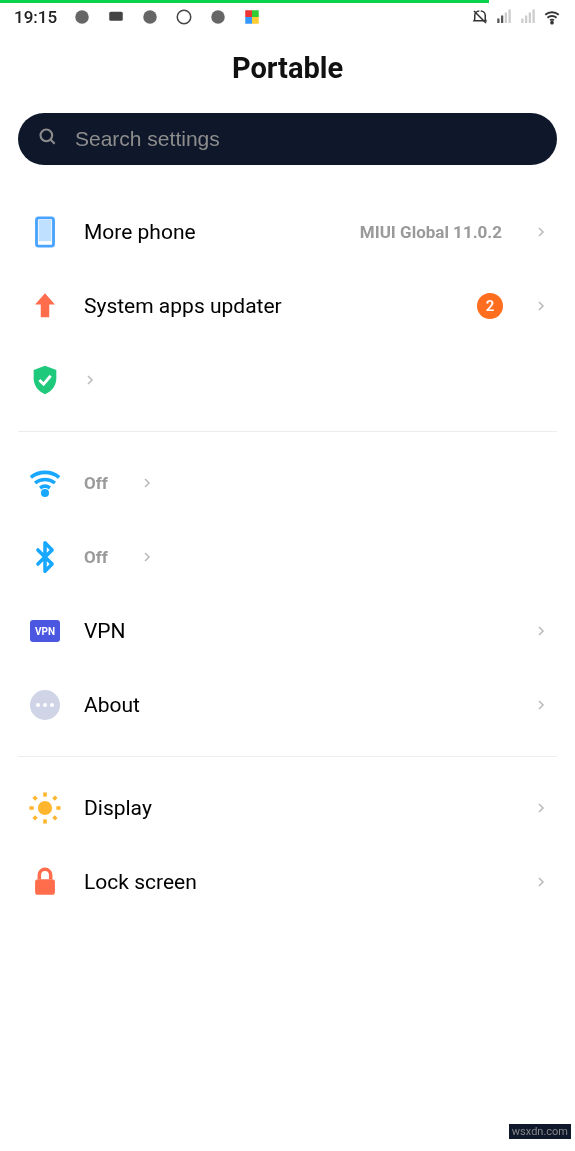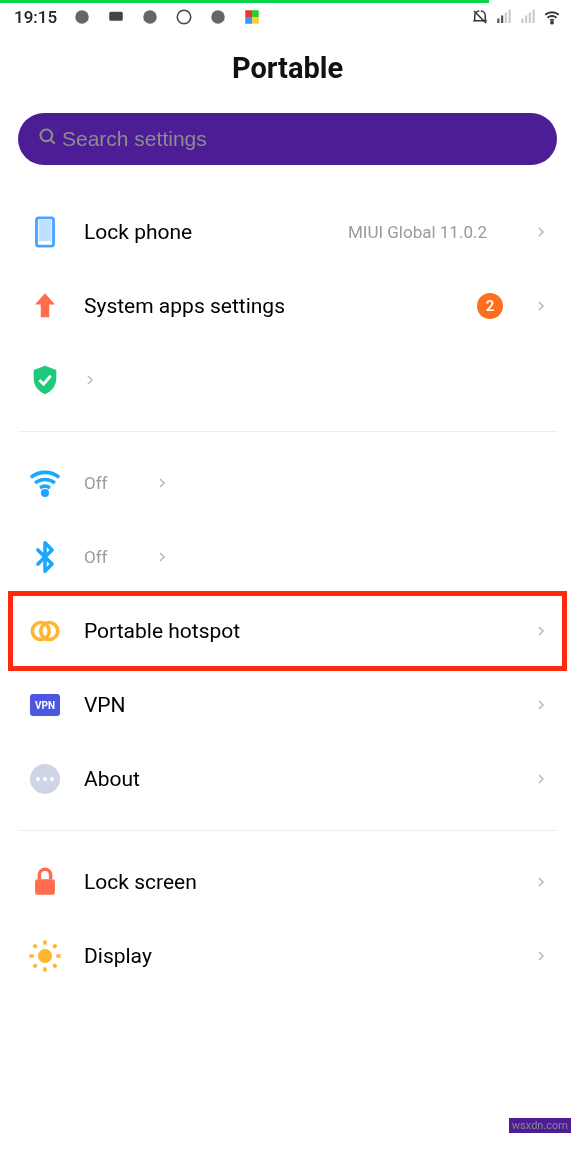--- a/index.html
+++ b/index.html
@@ -19,40 +19,40 @@
     }
     .statusbar-left { display: flex; align-items: center; gap: 16px; }
     .statusbar-right { display: flex; align-items: center; gap: 6px; }
     .sb-icon { width: 18px; height: 18px; display: inline-flex; align-items: center; justify-content: center; color:#444; }
     .sb-icon svg { width: 100%; height: 100%; }
     .title {
       text-align: center; font-size: 29px; font-weight: 700; color: #111;
       margin-top: 22px; margin-bottom: 28px;
     }
     .searchbar {
-      margin: 0 18px; background: #4c1d95; border-radius: 999px;
-      display: flex; align-items: center; padding: 14px 20px; gap: 4px;
+      margin: 0 18px; background: #0f172a; border-radius: 999px;
+      display: flex; align-items: center; padding: 14px 20px; gap: 17px;
     }
     .searchbar svg { width: 20px; height: 20px; color: #8d8d8d; }
     .search-input {
       border: none; background: transparent; font-size: 21px; color: #8d8d8d; outline: none; width: 100%;
     }
     .search-input::placeholder { color: #8d8d8d; }
     .group { padding: 0 18px; }
     .group-sep { height: 1px; background: #ededed; margin: 14px 18px; }
     .row {
       display: flex; align-items: center; padding: 20px 10px;
       gap: 22px; position: relative;
     }
     .row-icon {
       width: 34px; height: 34px; display: flex; align-items: center; justify-content: center; flex-shrink: 0;
     }
     .row-icon svg { width: 100%; height: 100%; }
     .row-label { font-size: 21px; color: #000; flex-grow: 1; }
-    .row-value { font-size: 17px; color: #9a9a9a; margin-right: 26px; }
+    .row-value { font-size: 17px; color: #9a9a9a; margin-right: 11px; font-weight: bold; }
     .chevron { width: 12px; height: 20px; color: #b9b9b9; flex-shrink: 0; }
     .chevron svg { width: 100%; height: 100%; }
     .badge {
       width: 26px; height: 26px; border-radius: 50%; background: #ff6d1f;
       color: #fff; font-size: 15px; font-weight: 600;
       display: flex; align-items: center; justify-content: center; margin-right: 10px;
     }
     .highlight-box {
       position: absolute; left: -10px; right: -10px; top: -3px; bottom: -3px;
       border: 5px solid #ff2a0d; pointer-events: none;
@@ -60,21 +60,21 @@
     .vpn-badge {
       width: 30px; height: 22px; background: #4b57e0; color: #fff; font-size: 10px;
       font-weight: 700; border-radius: 3px; display:flex; align-items:center; justify-content:center;
     }
     .more-dots {
       width: 30px; height: 30px; border-radius: 50%; background: #cfd4e6;
       display: flex; align-items: center; justify-content: center; gap: 3px;
     }
     .more-dots span { width: 4px; height: 4px; border-radius: 50%; background: #fff; }
     .watermark {
-      position: absolute; bottom: 18px; right: 4px; font-size: 11px; color: #888; background: #4c1d95; padding: 1px 3px;
+      position: absolute; bottom: 12px; right: 4px; font-size: 11px; color: #888; background: #0f172a; padding: 1px 3px;
     }
     .spacer-top { height: 30px; }
   </style>
 </head>
 <body>
 
 <div class="topbar-green"></div>
 
 <div class="statusbar">
   <div class="statusbar-left">
@@ -160,33 +160,33 @@
 <div class="spacer-top"></div>
 
 <div class="group">
   <div class="row">
     <span class="row-icon">
         <svg viewBox="0 0 24 24">
           <rect x="6" y="2" width="12" height="20" rx="1.5" fill="none" stroke="#4aa3ff" stroke-width="2"></rect>
           <rect x="7.5" y="3.5" width="9" height="15" fill="#bfe1ff"></rect>
         </svg>
       </span>
-    <span class="row-label">Lock phone</span>
+    <span class="row-label">More phone</span>
     <span class="row-value">MIUI Global 11.0.2</span>
     <span class="chevron"><svg viewBox="0 0 24 24" fill="none" stroke="currentColor" stroke-width="3">
           <polyline points="8,4 16,12 8,20"></polyline>
         </svg></span>
   </div>
   <div class="row">
     <span class="row-icon">
         <svg viewBox="0 0 24 24" fill="#ff6d4d">
           <path d="M12 3l7 8h-4v9h-6v-9H5z"></path>
         </svg>
       </span>
-    <span class="row-label">System apps settings</span>
+    <span class="row-label">System apps updater</span>
     <span class="badge">2</span>
     <span class="chevron"><svg viewBox="0 0 24 24" fill="none" stroke="currentColor" stroke-width="3">
           <polyline points="8,4 16,12 8,20"></polyline>
         </svg></span>
   </div>
   <div class="row">
     <span class="row-icon">
         <svg viewBox="0 0 24 24" fill="#1fc97b">
           <path d="M12 2l8 3v6c0 5-3.5 9.5-8 11-4.5-1.5-8-6-8-11V5z"></path>
           <polyline points="8,12 11,15 16,9" fill="none" stroke="#fff" stroke-width="2"></polyline>
@@ -219,33 +219,20 @@
     <span class="row-icon">
         <svg viewBox="0 0 24 24" fill="none" stroke="#18a8ff" stroke-width="2.5" stroke-linejoin="round" stroke-linecap="round">
           <path d="M7 7l10 10-5 5V2l5 5L7 17"></path>
         </svg>
       </span>
     <span class="row-value">Off</span>
     <span class="chevron"><svg viewBox="0 0 24 24" fill="none" stroke="currentColor" stroke-width="3">
           <polyline points="8,4 16,12 8,20"></polyline>
         </svg></span>
   </div>
-  <div class="row" style="position:relative;">
-    <div class="highlight-box"></div>
-    <span class="row-icon">
-        <svg viewBox="0 0 24 24" fill="none" stroke="#ffb62e" stroke-width="2.5">
-          <circle cx="9" cy="12" r="6"></circle>
-          <circle cx="15" cy="12" r="6"></circle>
-        </svg>
-      </span>
-    <span class="row-label">Portable hotspot</span>
-    <span class="chevron"><svg viewBox="0 0 24 24" fill="none" stroke="currentColor" stroke-width="3">
-          <polyline points="8,4 16,12 8,20"></polyline>
-        </svg></span>
-  </div>
   <div class="row">
     <span class="row-icon">
         <span class="vpn-badge">VPN</span>
       </span>
     <span class="row-label">VPN</span>
     <span class="chevron"><svg viewBox="0 0 24 24" fill="none" stroke="currentColor" stroke-width="3">
           <polyline points="8,4 16,12 8,20"></polyline>
         </svg></span>
   </div>
   <div class="row">
@@ -259,32 +246,20 @@
     <span class="row-label">About</span>
     <span class="chevron"><svg viewBox="0 0 24 24" fill="none" stroke="currentColor" stroke-width="3">
           <polyline points="8,4 16,12 8,20"></polyline>
         </svg></span>
   </div>
 </div>
 
 <div class="group-sep"></div>
 
 <div class="group">
-  <div class="row">
-    <span class="row-icon">
-        <svg viewBox="0 0 24 24" fill="#ff6d4d">
-          <rect x="5" y="10" width="14" height="11" rx="2"></rect>
-          <path d="M8 10V7a4 4 0 0 1 8 0v3" fill="none" stroke="#ff6d4d" stroke-width="2.5"></path>
-        </svg>
-      </span>
-    <span class="row-label">Lock screen</span>
-    <span class="chevron"><svg viewBox="0 0 24 24" fill="none" stroke="currentColor" stroke-width="3">
-          <polyline points="8,4 16,12 8,20"></polyline>
-        </svg></span>
-  </div>
   <div class="row">
     <span class="row-icon">
         <svg viewBox="0 0 24 24" fill="#ffb62e">
           <circle cx="12" cy="12" r="5"></circle>
           <g stroke="#ffb62e" stroke-width="2.5">
             <line x1="12" y1="1" x2="12" y2="4"></line>
             <line x1="12" y1="20" x2="12" y2="23"></line>
             <line x1="1" y1="12" x2="4" y2="12"></line>
             <line x1="20" y1="12" x2="23" y2="12"></line>
             <line x1="4" y1="4" x2="6" y2="6"></line>
@@ -292,15 +267,27 @@
             <line x1="4" y1="20" x2="6" y2="18"></line>
             <line x1="18" y1="6" x2="20" y2="4"></line>
           </g>
         </svg>
       </span>
     <span class="row-label">Display</span>
     <span class="chevron"><svg viewBox="0 0 24 24" fill="none" stroke="currentColor" stroke-width="3">
           <polyline points="8,4 16,12 8,20"></polyline>
         </svg></span>
   </div>
+  <div class="row">
+    <span class="row-icon">
+        <svg viewBox="0 0 24 24" fill="#ff6d4d">
+          <rect x="5" y="10" width="14" height="11" rx="2"></rect>
+          <path d="M8 10V7a4 4 0 0 1 8 0v3" fill="none" stroke="#ff6d4d" stroke-width="2.5"></path>
+        </svg>
+      </span>
+    <span class="row-label">Lock screen</span>
+    <span class="chevron"><svg viewBox="0 0 24 24" fill="none" stroke="currentColor" stroke-width="3">
+          <polyline points="8,4 16,12 8,20"></polyline>
+        </svg></span>
+  </div>
 </div>
 
 <div class="watermark">wsxdn.com</div>
 
 </body></html>

